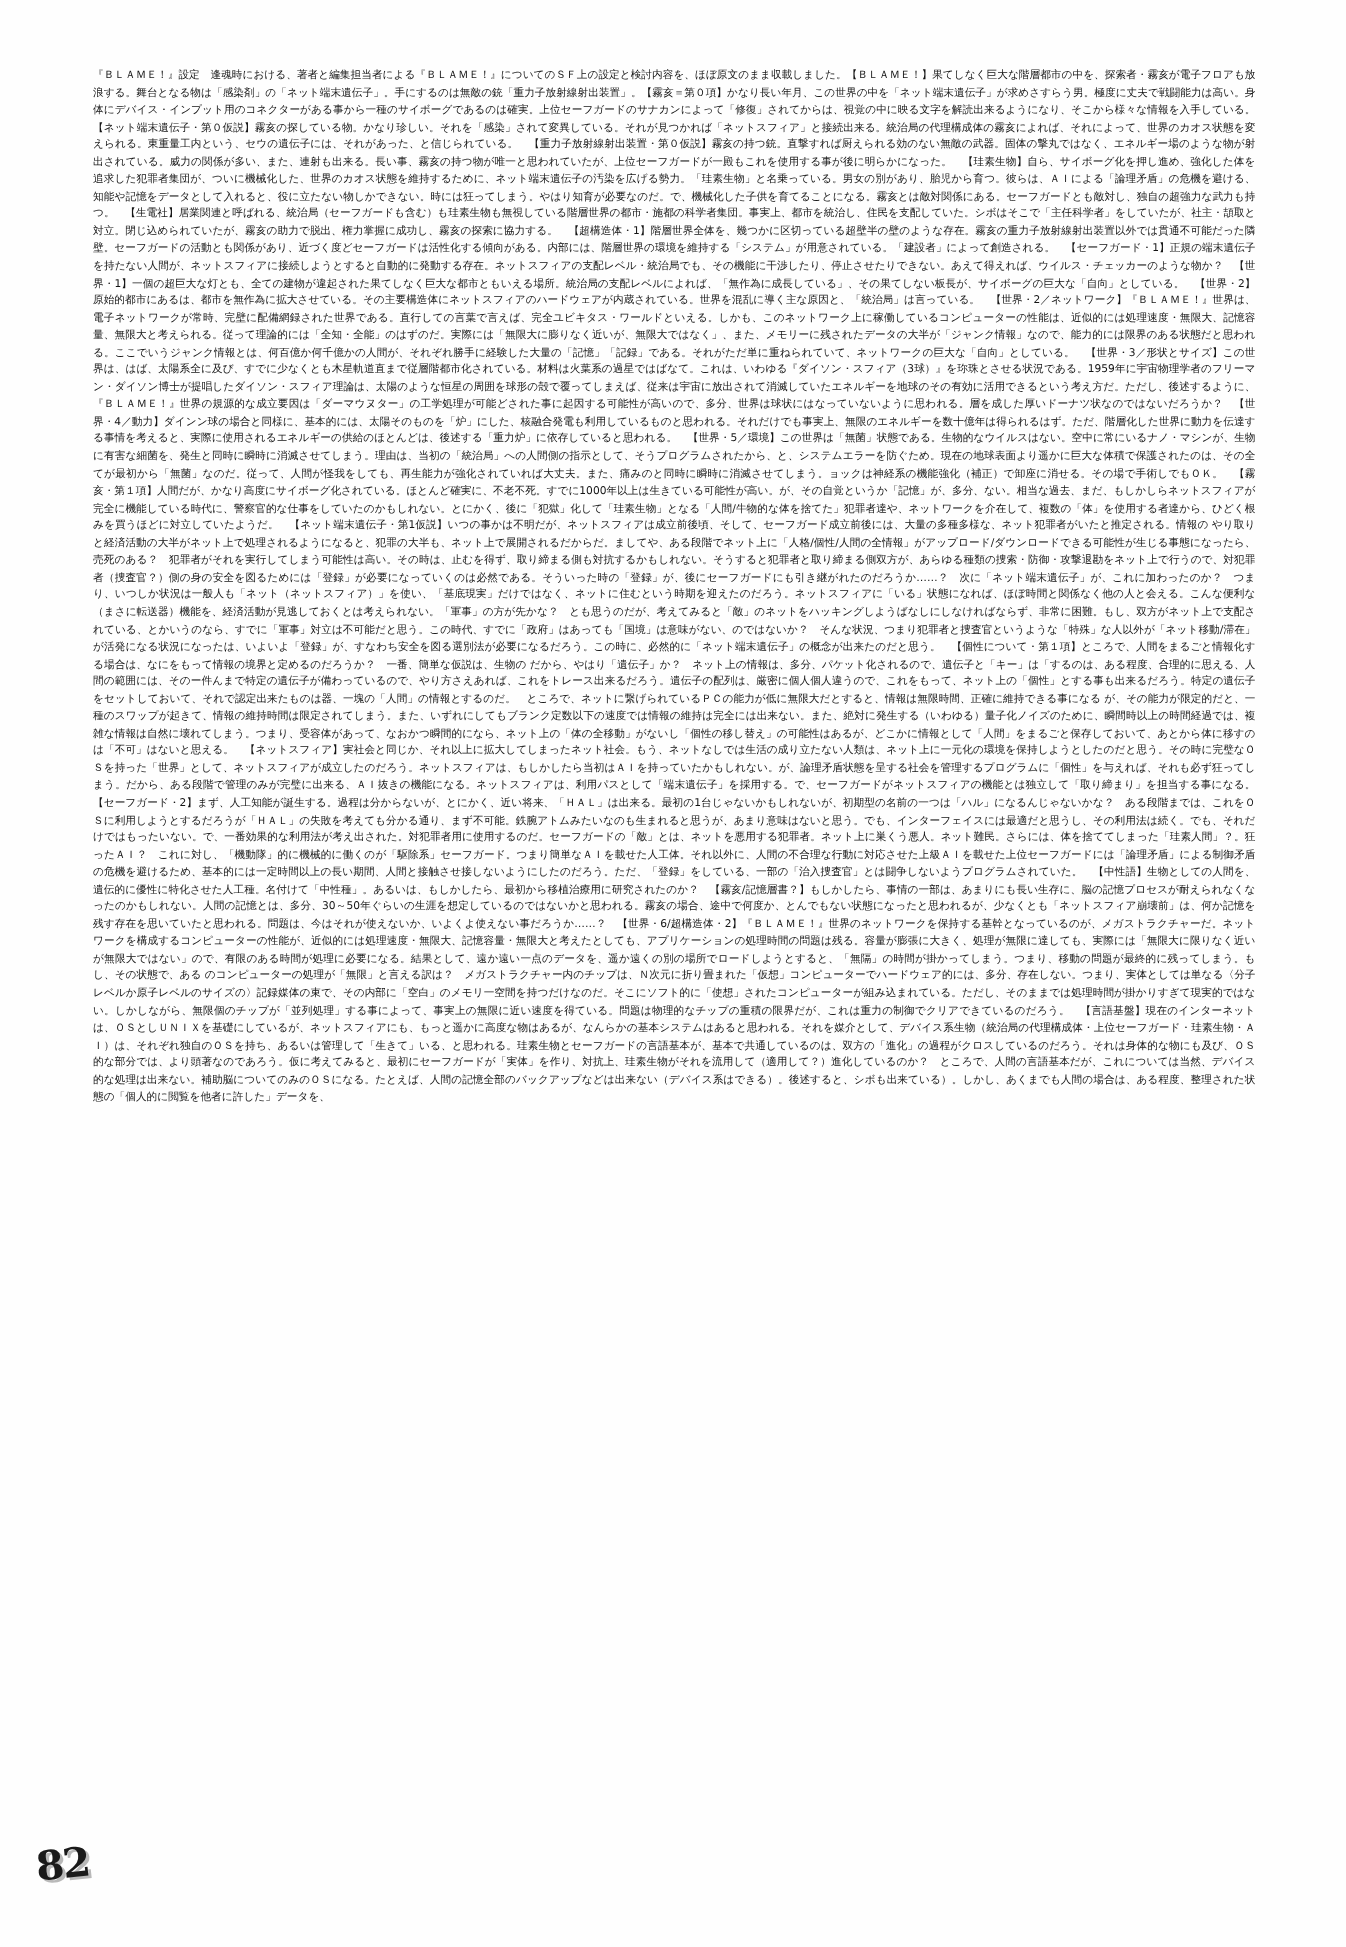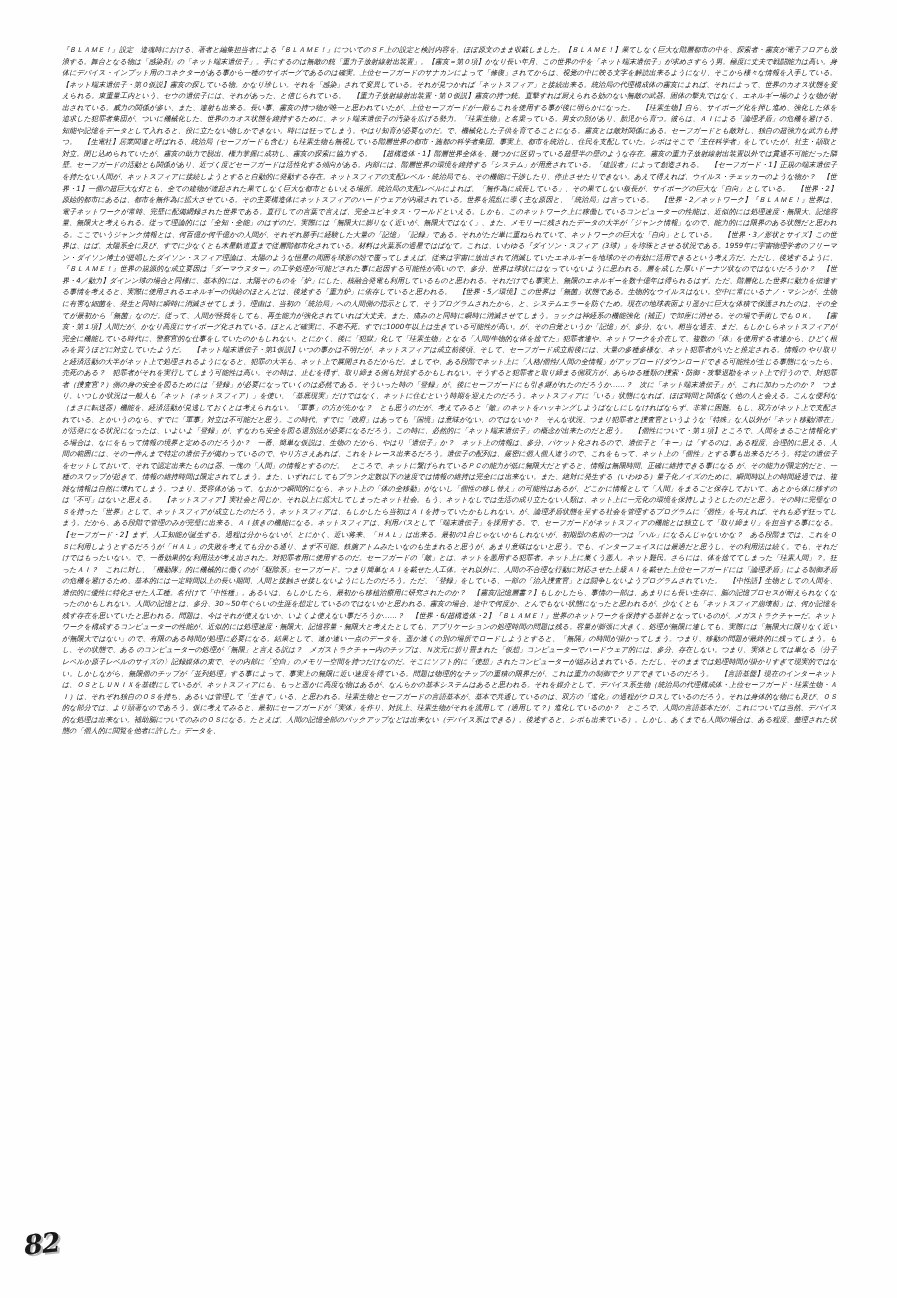--- a/index.html
+++ b/index.html
@@ -13,21 +13,20 @@
     position: relative;
     overflow: hidden;
     font-family: "DejaVu Sans", sans-serif;
   }
   .page {
     position: absolute;
     left: 0; top: 0;
     width: 897px;
     height: 1298px;
     background: #fefefe;
-    font-style: italic;
   }
   .text-body {
     position: absolute;
     left: 62px;
     top: 44px;
     width: 775px;
     font-family: "DejaVu Sans", sans-serif;
     font-size: 7.1px;
     line-height: 11.55px;
     color: #141414;

